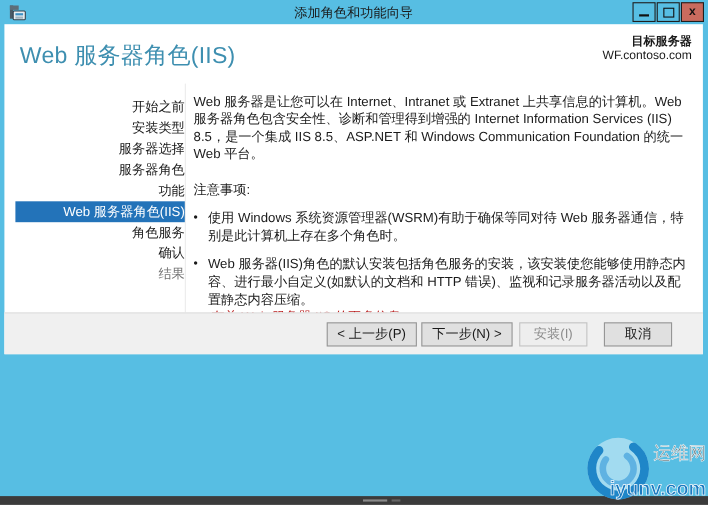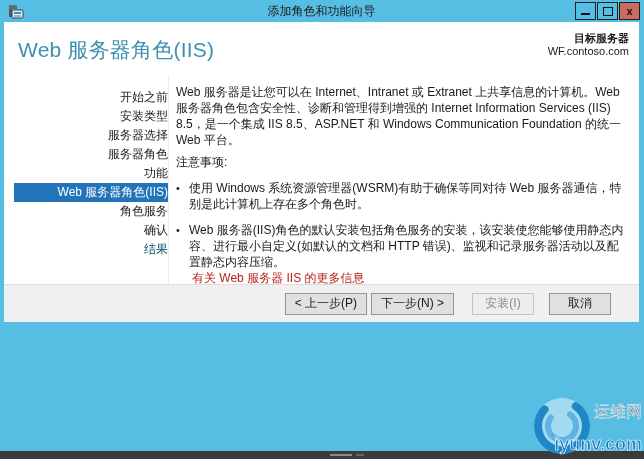--- a/index.html
+++ b/index.html
@@ -55,48 +55,48 @@
   .sidebar{
     flex:0 0 165px;width:165px;box-sizing:border-box;
     border-right:1px solid #ececec;padding-top:12px;
   }
   .side-item{
     height:19px;line-height:19px;font-size:12px;color:#1a1a1a;
     margin-left:10px;padding-left:21px;cursor:pointer;white-space:nowrap;text-align:right;
   }
   .side-item.selected{background:#2373B9;color:#ffffff;}
   .side-item.child{padding-left:34px;}
-  .side-item.disabled{color:#0c4a6e;cursor:default;}
+  .side-item.disabled{color:#737373;cursor:default;}
 
   .content{
     flex:1 1 auto;display:flex;flex-direction:column;box-sizing:border-box;
     padding:8px 10px 12px 7px;font-size:12px;line-height:16px;color:#1a1a1a;
   }
-  .notes-heading{margin-top:6px;}
+  .notes-heading{margin-top:16px;}
   .bullet{display:flex;margin-top:10px;}
   .bullet .dot{flex:0 0 13px;width:13px;font-size:11px;}
   .more-link{
     margin-top:auto;margin-bottom:2px;color:#b91c1c;cursor:pointer;
     width:max-content;
     margin-left:16px;
   }
 
   .footer{
     flex:0 0 38px;background:#F0F0F0;border-top:1px solid #dddddd;
     display:flex;align-items:center;justify-content:flex-end;
     padding-right:28px;box-sizing:border-box;
   }
   .btn{
     height:22px;min-width:62px;box-sizing:border-box;
     background:#E0E0E0;border:1px solid #969696;
     font-size:12px;color:#1a1a1a;padding:0 9px;cursor:pointer;
     font-family:"Liberation Sans","DejaVu Sans",sans-serif;
   }
   .btn + .btn{margin-left:4px;}
-  .btn.install{margin-left:18px;}
+  .btn.install{margin-left:6px;}
   .btn.cancel{margin-left:15px;}
   .btn:disabled{color:#8c8c8c;border-color:#c3c3c3;background:#eeeeee;cursor:default;}
 
   
   .watermark{position:absolute;right:0;bottom:0;width:120px;height:64px;z-index:5;pointer-events:none;}
 </style>
 </head>
 <body>
 
 <div class="window">

